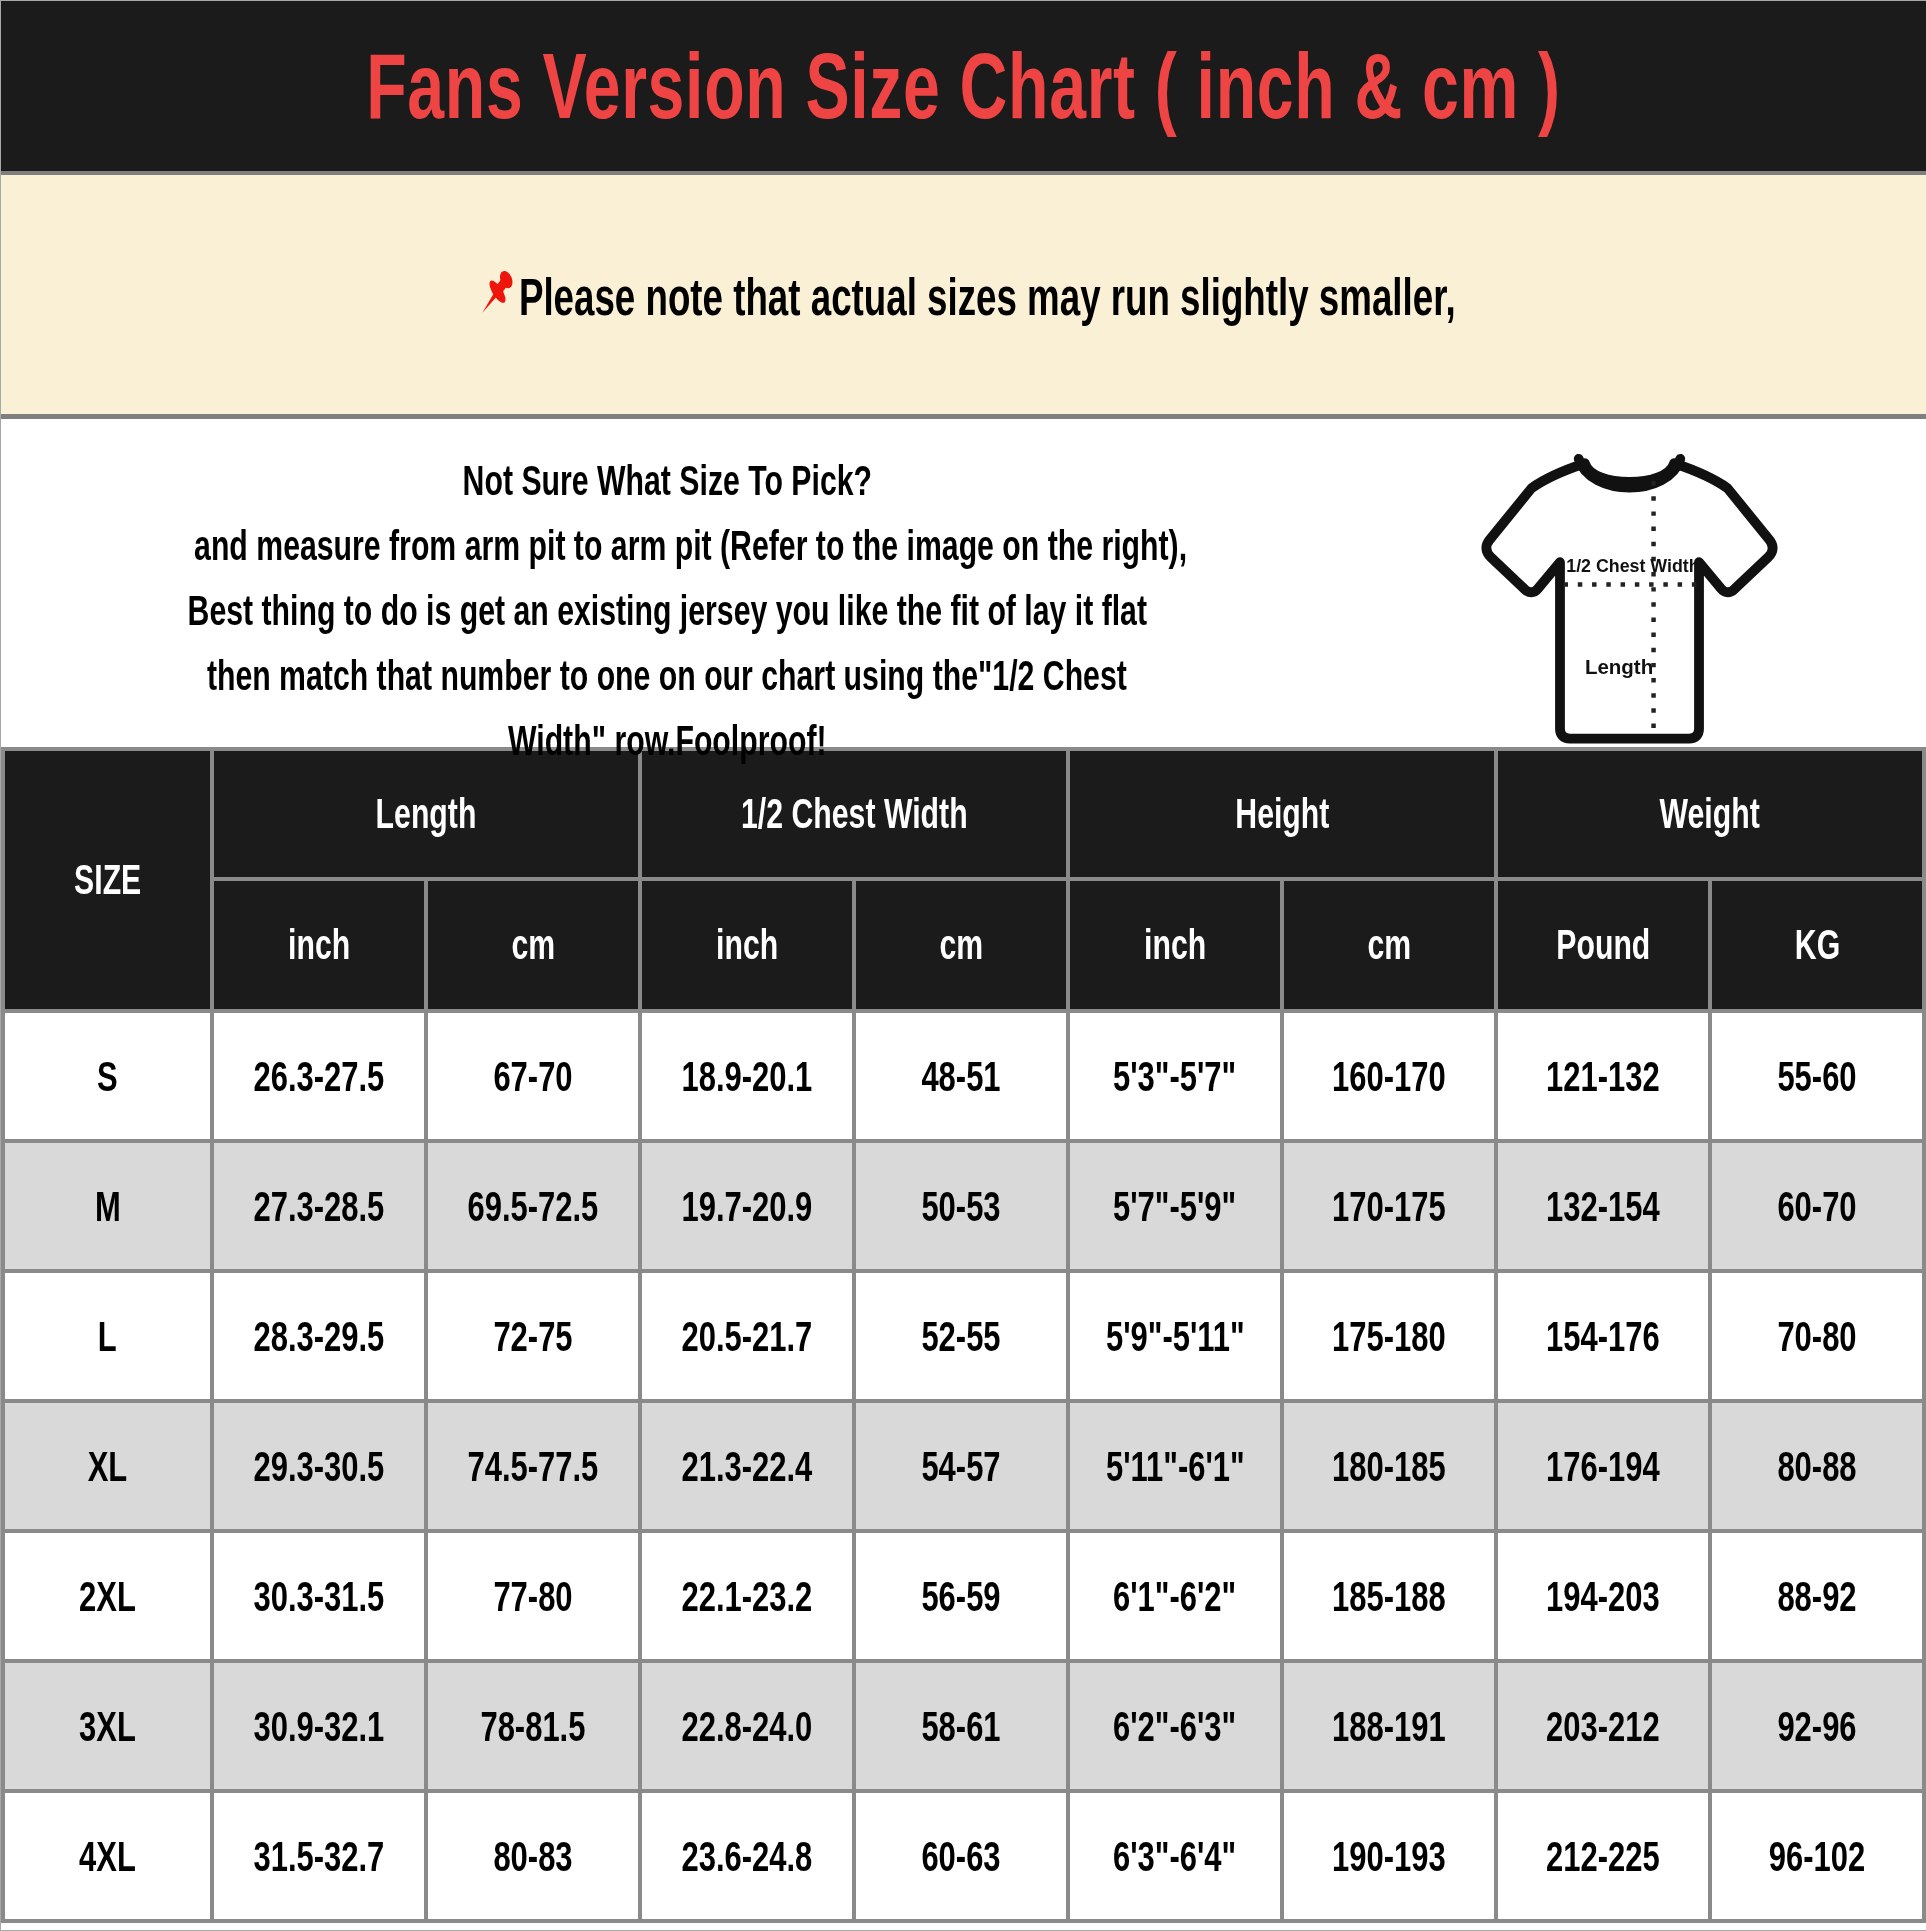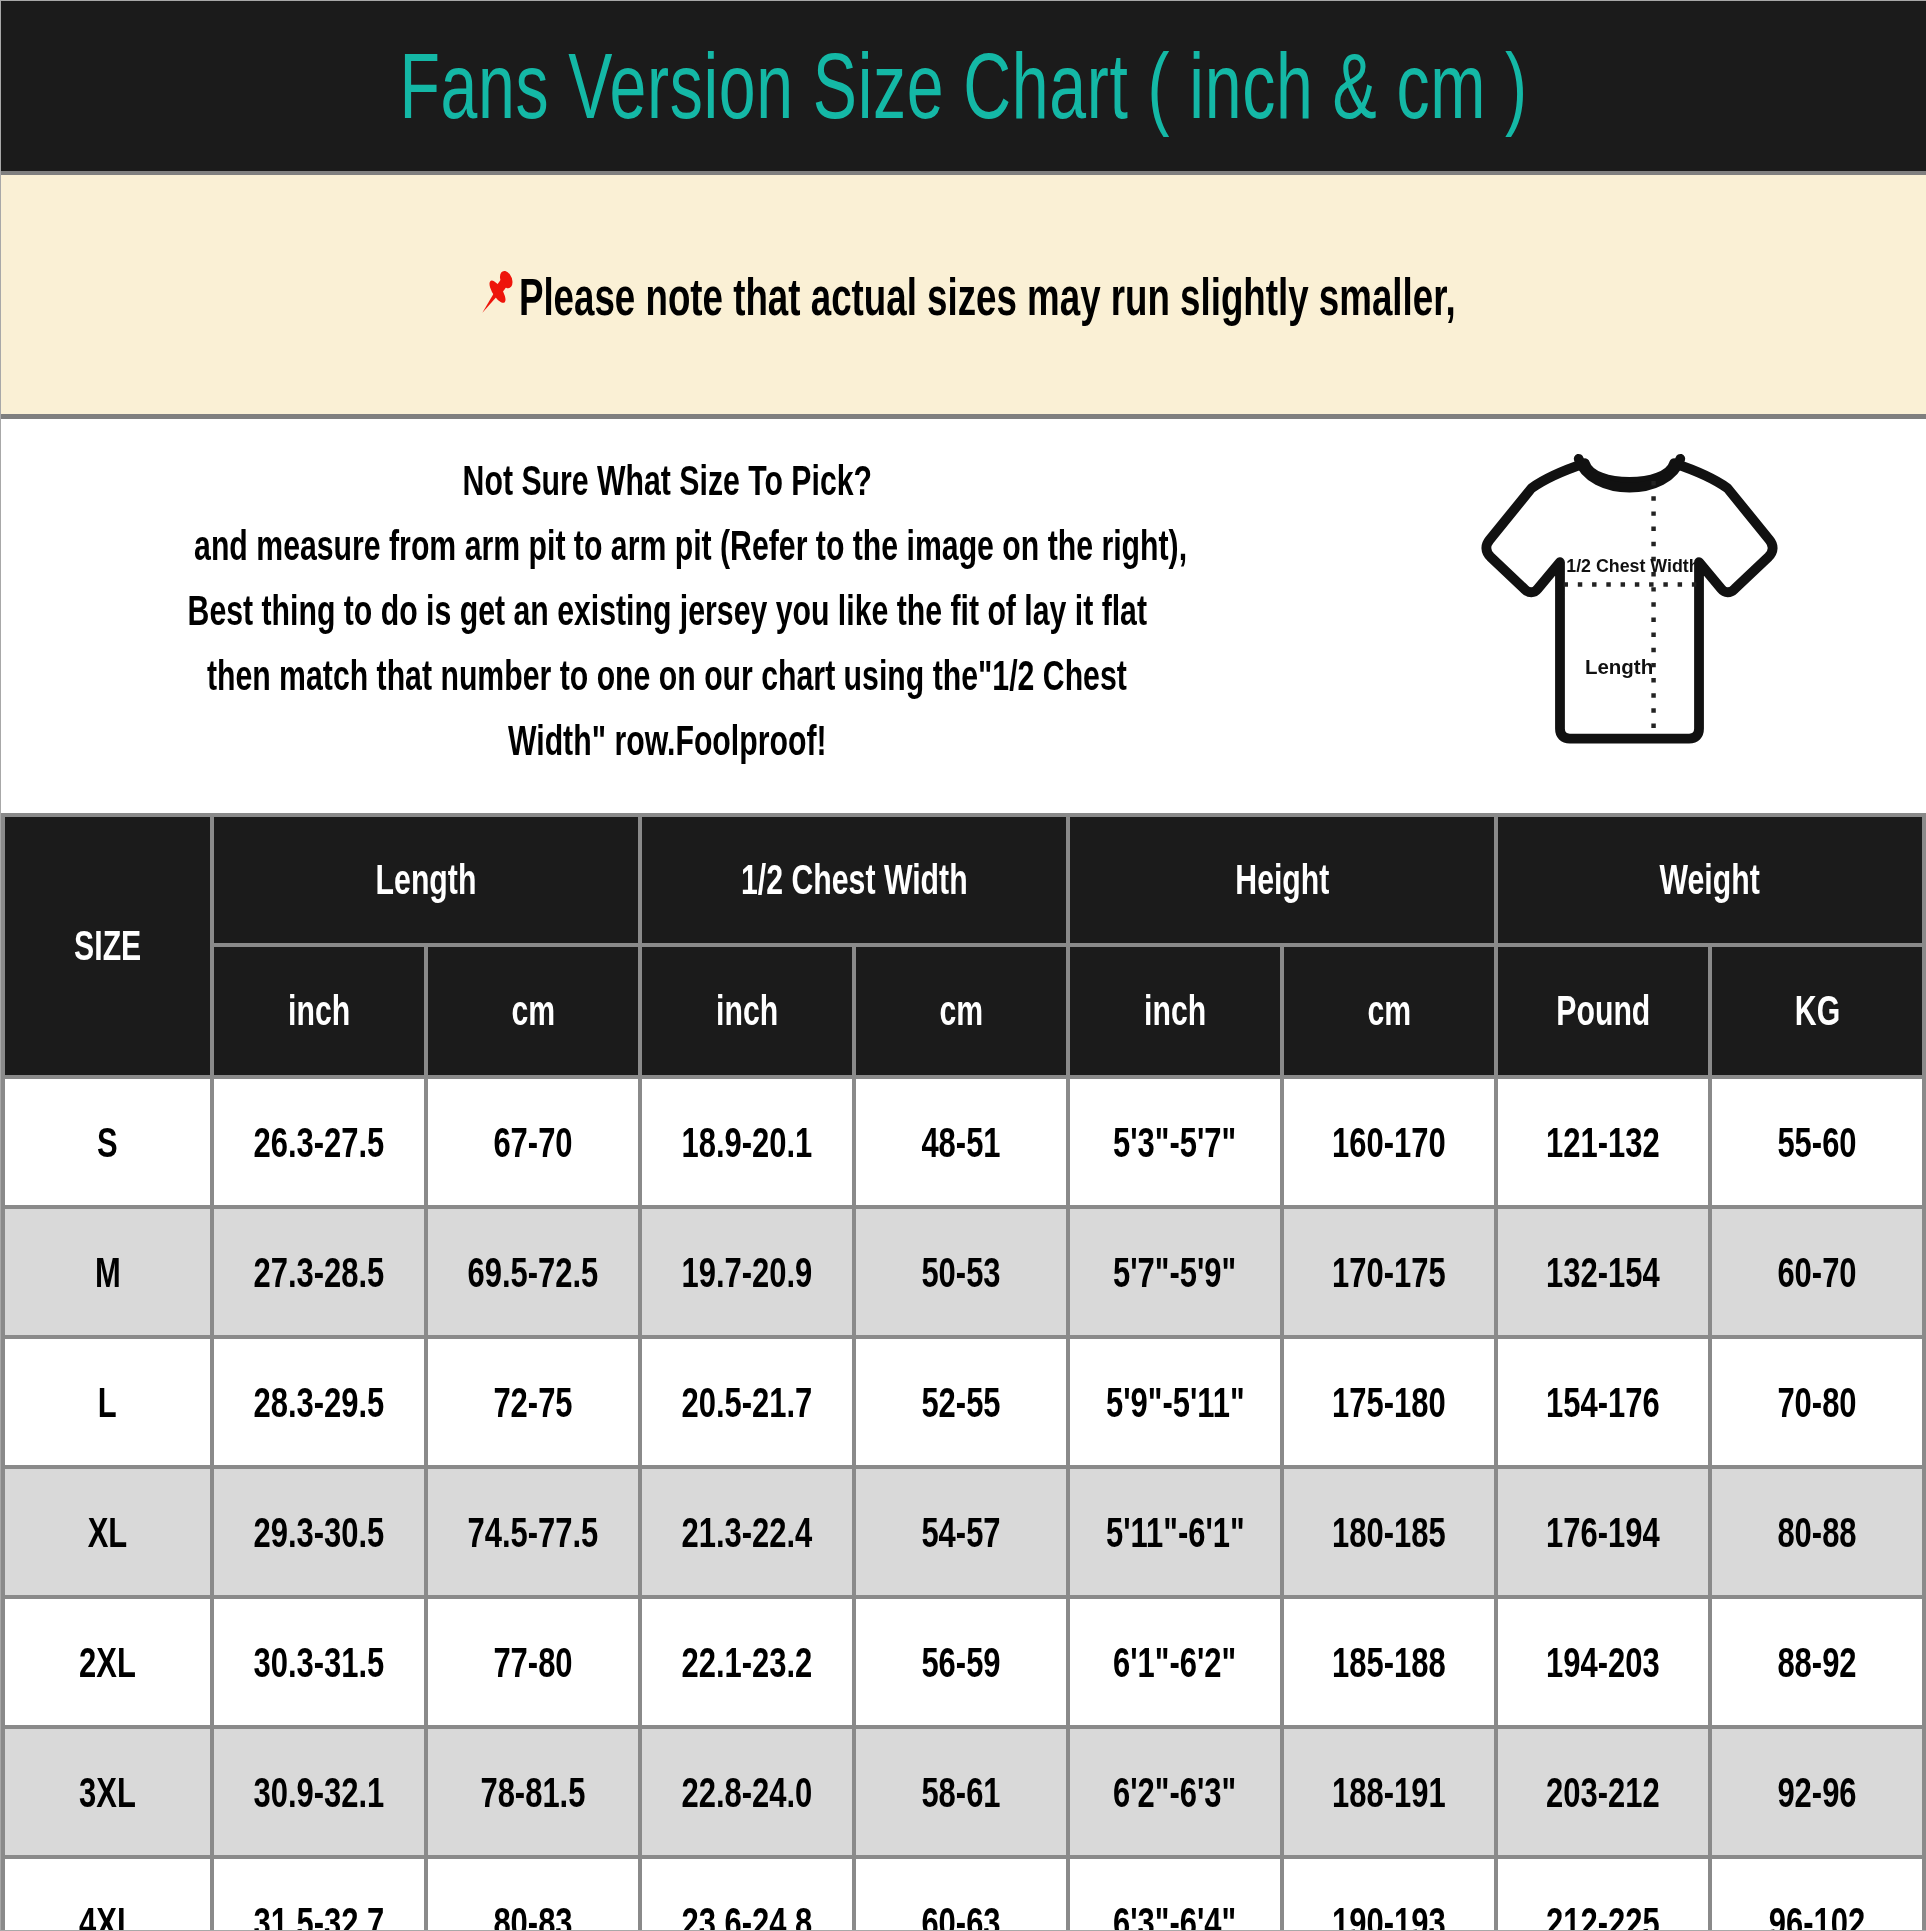--- a/index.html
+++ b/index.html
@@ -23,24 +23,24 @@
   }
 
   
   .title-bar {
     height:174px;
     background:#1b1b1b;
     display:flex; align-items:center; justify-content:center;
     border-bottom:4.6px solid #7f7f7f;
   }
   .title-bar h1 {
-    color:#14b8a6;
+    color:#ef4444;
     font-size:92px;
     letter-spacing:0.9px;
-    font-weight:normal;
+    font-weight:bold;
   }
 
   
   .notice {
     height:244px;
     background:#faf0d5;
     border-bottom:5.5px solid #7f7f7f;
     display:flex; flex-direction:column;
     align-items:center; justify-content:center;
     text-align:center;
@@ -55,21 +55,21 @@
   .notice-em { color:#f40000; }
   .arrows {
     font-family:"DejaVu Sans", sans-serif;
     font-weight:bold;
     letter-spacing:9.2px;
     margin-left:9.2px;
   }
 
   
   .guide {
-    height:394px;
+    height:328px;
     display:flex;
     align-items:flex-start;
     background:#ffffff;
   }
   .guide-text {
     width:1332px;
     padding-top:29px;
     text-align:center;
   }
   .guide-text p { font-size:42px; line-height:65px; }

